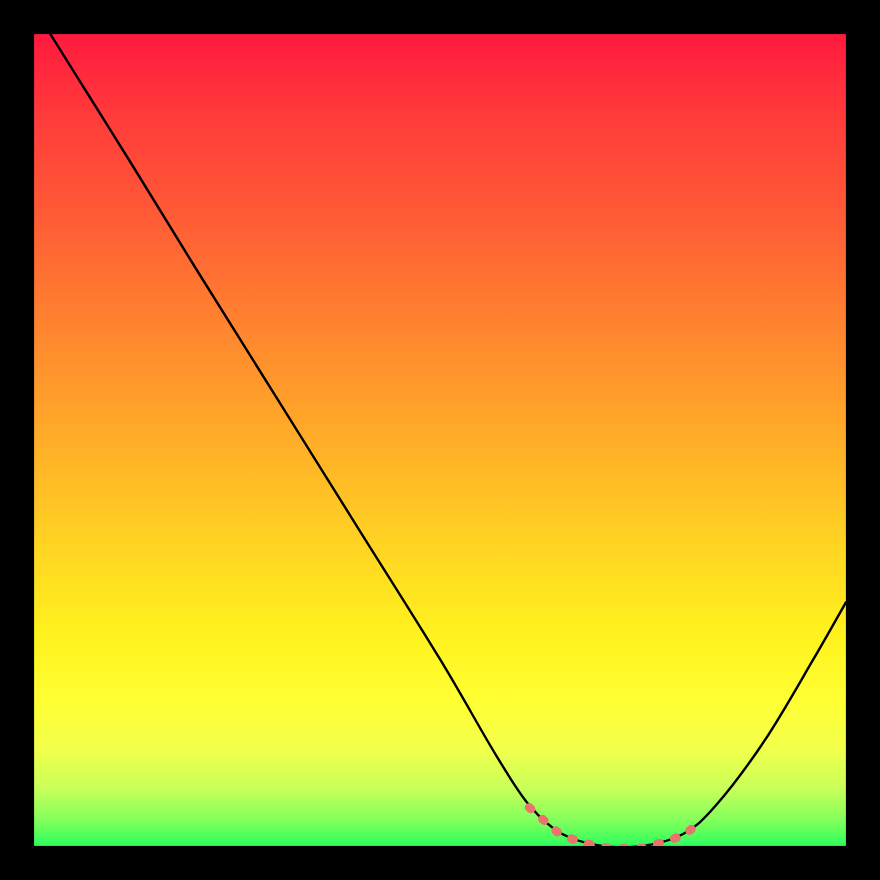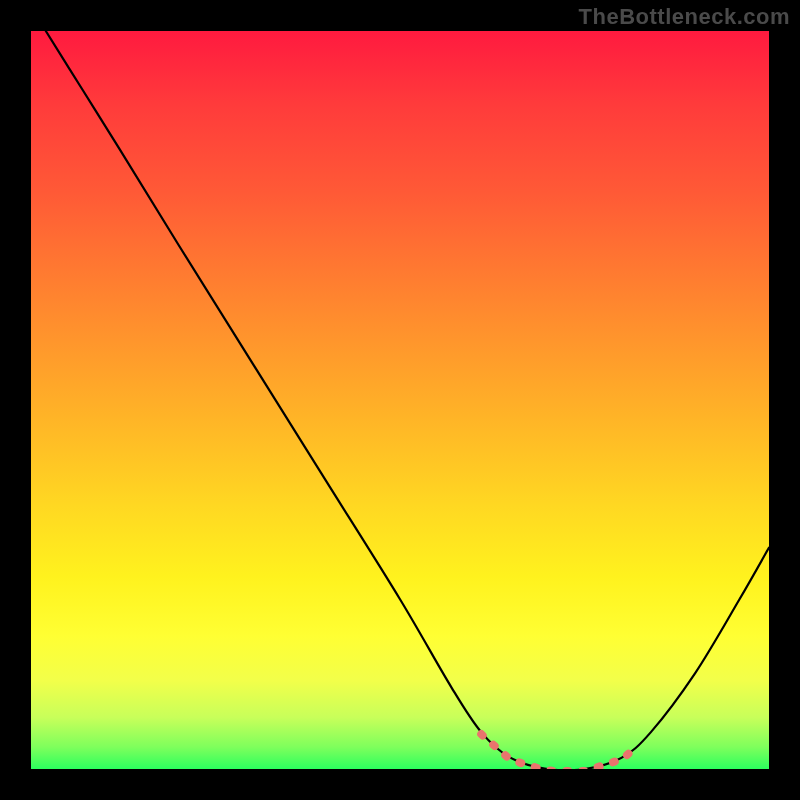--- a/index.html
+++ b/index.html
@@ -77,21 +77,20 @@
     stroke-width: 8;
     stroke-linecap: round;
     stroke-dasharray: 2 14;
   }
 </style>
 </head>
 <body>
 
 <div class="frame">
 
-  <div class="watermark">TheBottleneck.com</div>
 
   <div class="plot-area">
     <div class="gradient"></div>
 
     <svg class="overlay" viewBox="0 0 738 738" preserveAspectRatio="none">
       <path id="curvePath" class="curve" d="M 14.8 0.0 C 20.9 9.8, 39.4 39.4, 51.7 59.0 C 64.0 78.7, 72.6 92.3, 88.6 118.1 C 104.5 143.9, 125.5 178.3, 147.6 214.0 C 169.7 249.7, 196.8 292.7, 221.4 332.1 C 246.0 371.5, 270.6 410.8, 295.2 450.2 C 319.8 489.5, 348.1 533.8, 369.0 568.3 C 389.9 602.7, 407.1 634.7, 420.7 656.8 C 434.2 679.0, 440.3 689.4, 450.2 701.1 C 460.0 712.8, 468.6 720.8, 479.7 726.9 C 490.8 733.1, 504.3 736.2, 516.6 738.0 C 528.9 739.8, 541.2 739.8, 553.5 738.0 C 565.8 736.2, 579.3 733.1, 590.4 726.9 C 601.5 720.8, 607.6 715.2, 619.9 701.1 C 632.2 687.0, 649.4 664.2, 664.2 642.1 C 679.0 619.9, 696.2 589.2, 708.5 568.3 C 720.8 547.4, 733.1 525.2, 738.0 516.6"></path>
       <path id="hotPath" class="hotdots" d="M 450.2 703.1 L 463.1 714.4 L 476.0 725.7 L 488.9 731.7 L 501.8 735.6 L 514.8 739.4 L 527.7 740.0 L 540.6 740.0 L 553.5 740.0 L 566.4 736.1 L 579.3 732.3 L 592.2 727.3 L 605.2 716.0"></path>
     </svg>
   </div>
 

